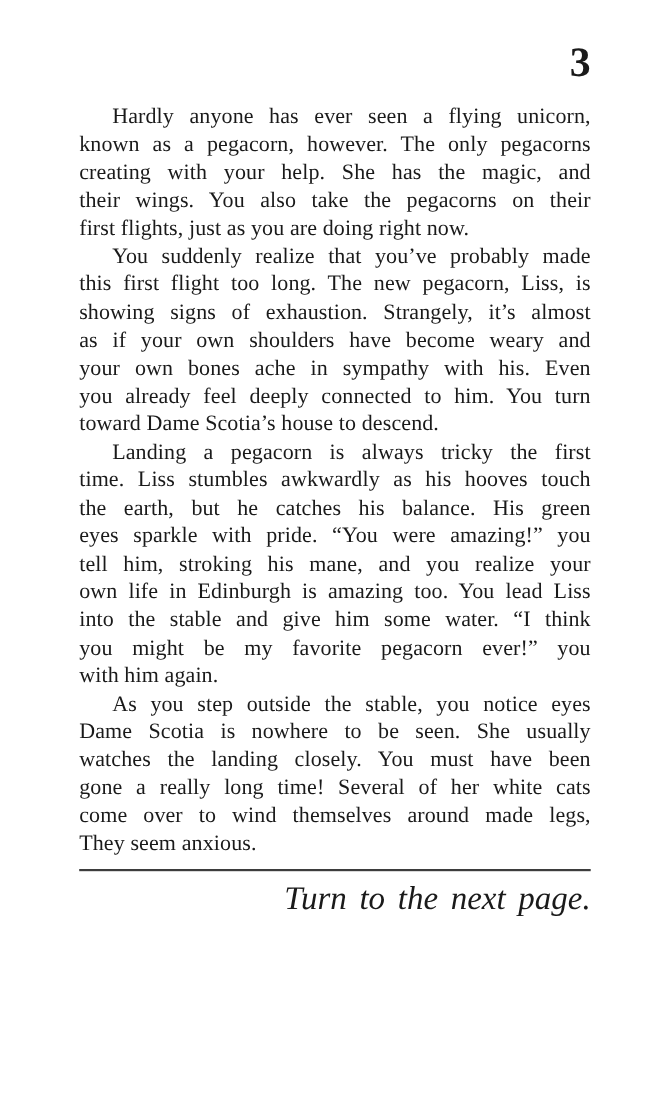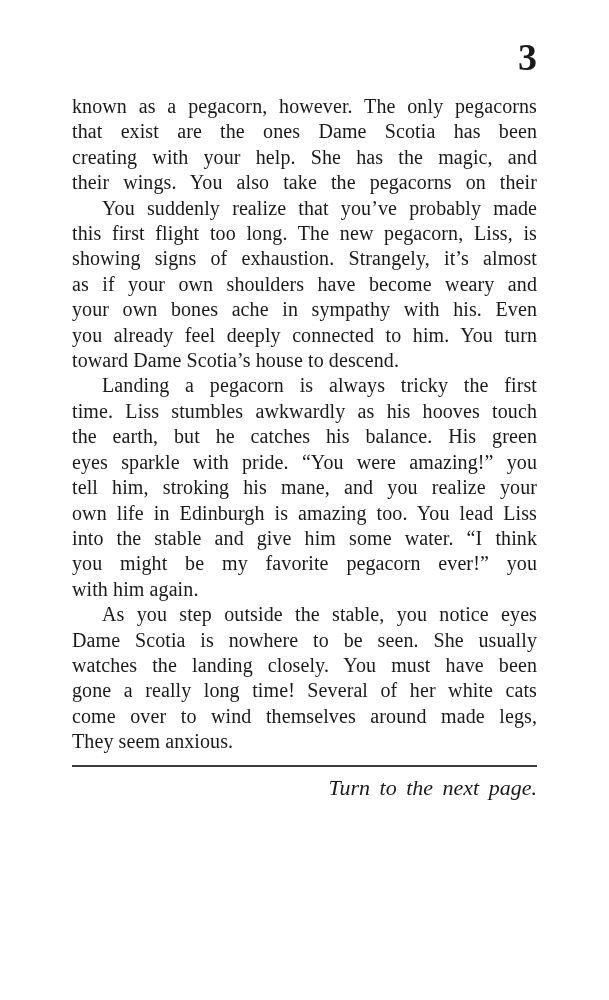--- a/index.html
+++ b/index.html
@@ -45,38 +45,39 @@
     text-align-last: left;
   }
   .footer-rule {
     margin-top: 10px;
     border: none;
     border-top: 2px solid var(--rule, #3d3d3d);
     width: 100%;
   }
   .footer-instruction {
     margin-top: 8px;
-    font-size: 22px;
+    font-size: 30px;
     font-style: italic;
     text-align: right;
     word-spacing: 4px;
     color: var(--text, #1a1a1a);
   }
 </style>
 </head>
 <body>
 
 <div class="page">
   <div class="page-number">3</div>
 
   <div class="story" id="story">
+      <div class="line first">Hardly anyone has ever seen a flying unicorn,</div>
       <div class="line">known as a pegacorn, however. The only pegacorns</div>
-      <div class="line">that exist are the ones Dame Scotia has been</div>
       <div class="line">creating with your help. She has the magic, and</div>
       <div class="line">their wings. You also take the pegacorns on their</div>
+      <div class="line last">first flights, just as you are doing right now.</div>
       <div class="line first">You suddenly realize that you’ve probably made</div>
       <div class="line">this first flight too long. The new pegacorn, Liss, is</div>
       <div class="line">showing signs of exhaustion. Strangely, it’s almost</div>
       <div class="line">as if your own shoulders have become weary and</div>
       <div class="line">your own bones ache in sympathy with his. Even</div>
       <div class="line">you already feel deeply connected to him. You turn</div>
       <div class="line last">toward Dame Scotia’s house to descend.</div>
       <div class="line first">Landing a pegacorn is always tricky the first</div>
       <div class="line">time. Liss stumbles awkwardly as his hooves touch</div>
       <div class="line">the earth, but he catches his balance. His green</div>

